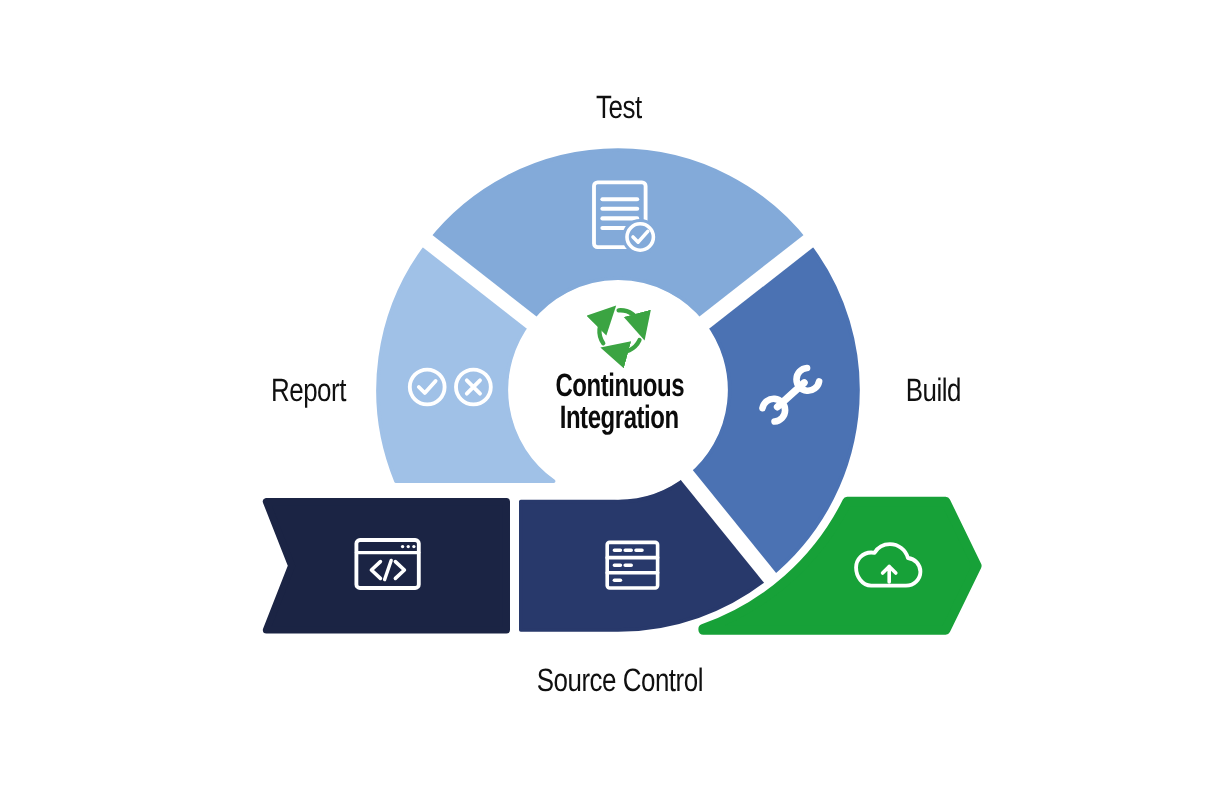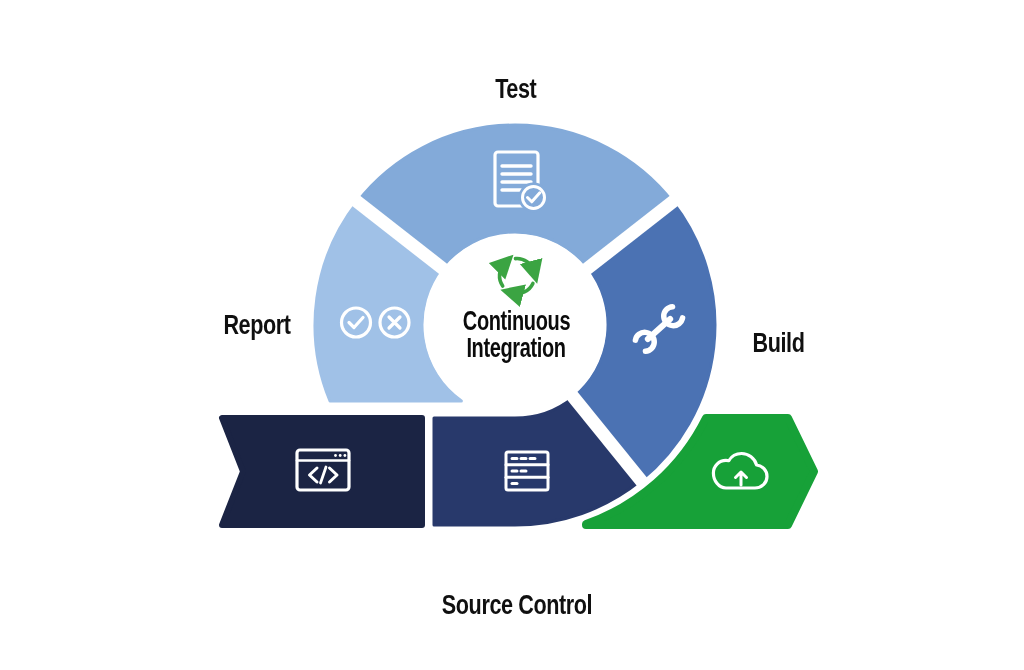--- a/index.html
+++ b/index.html
@@ -1,20 +1,20 @@
 <!DOCTYPE html>
 <html><head>
 <meta charset="utf-8">
 <style>
   html,body{margin:0;padding:0;background:#fff;}
   #stage{position:relative;width:1024px;height:670px;background:#fff;overflow:hidden;
          font-family:"Liberation Sans","DejaVu Sans",sans-serif;}
   #diagram-svg{position:absolute;left:0;top:0;}
   .lbl{position:absolute;width:460px;margin-left:-230px;text-align:center;
-       font-weight:700;color:#101010;font-size:27px;white-space:nowrap;}
+       font-weight:400;color:#101010;font-size:27px;white-space:nowrap;}
   .lbl .in{display:inline-block;transform:scaleX(0.8);letter-spacing:-0.5px;}
   #center-label{position:absolute;width:460px;margin-left:-230px;text-align:center;
        font-weight:700;color:#0b0b0b;font-size:27px;line-height:27px;white-space:nowrap;}
   #center-label .in{display:inline-block;transform:scaleX(0.74);letter-spacing:-0.5px;}
 </style>
 </head>
 <body>
 
 <div id="stage">
 
@@ -107,25 +107,25 @@
       <path d="M502.7,286 A17.5,17.5 0 0 1 504.6,263.6" marker-end="url(#arrw)"></path>
     </g>
   </svg>
 
   <div class="lbl" style="left:516px;top:74px">
     <span class="in">Test</span></div>
 
   <div class="lbl" style="left:257px;top:310px">
     <span class="in">Report</span></div>
 
-  <div class="lbl" style="left:778px;top:328px">
+  <div class="lbl" style="left:778px;top:310px">
     <span class="in">Build</span></div>
 
 
-  <div class="lbl" style="left:517px;top:590px">
+  <div class="lbl" style="left:517px;top:552px">
     <span class="in">Source Control</span></div>
 
 
   <div id="center-label" style="left:516px;top:308px">
     <div><span class="in">Continuous</span></div>
     <div><span class="in">Integration</span></div>
   </div>
 
 </div>
 

